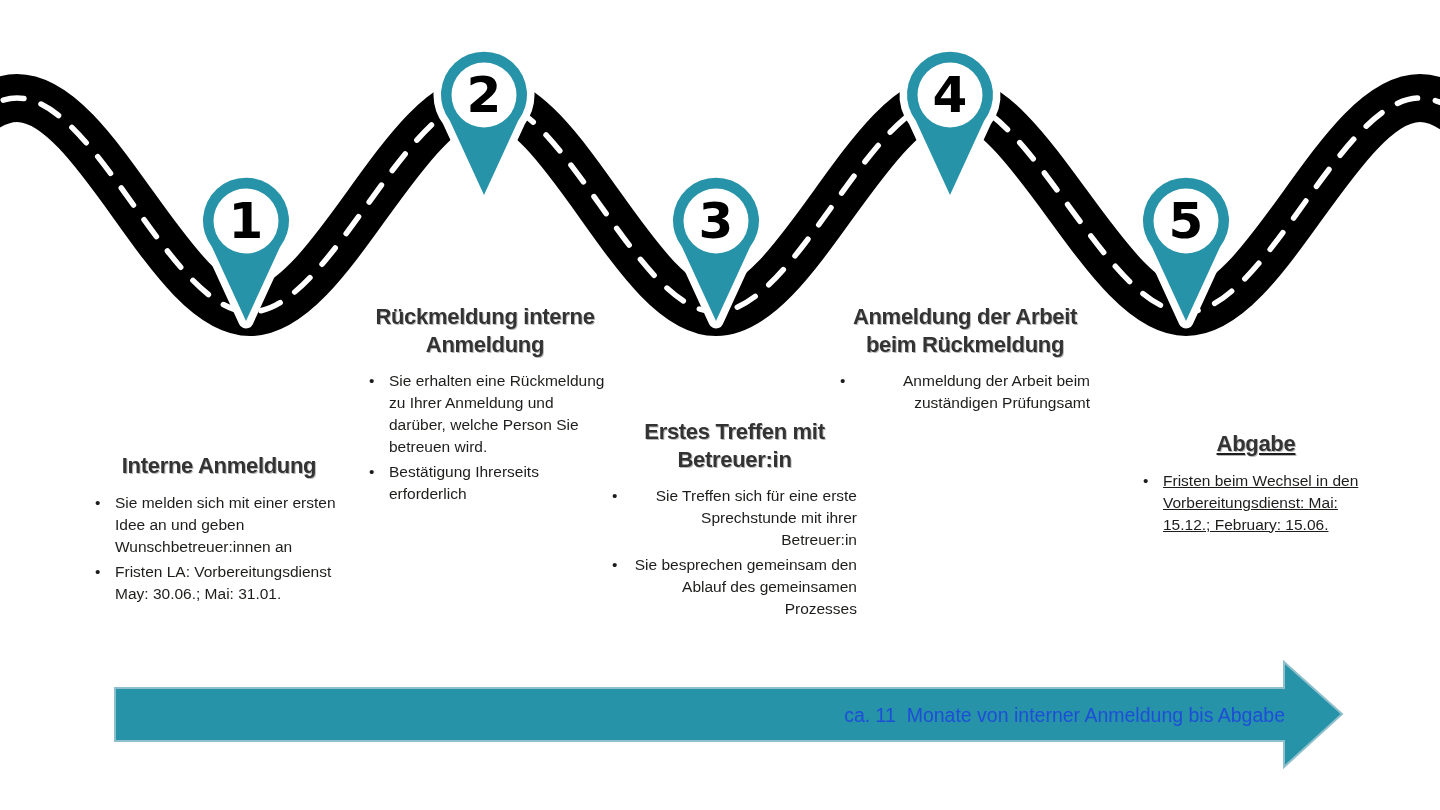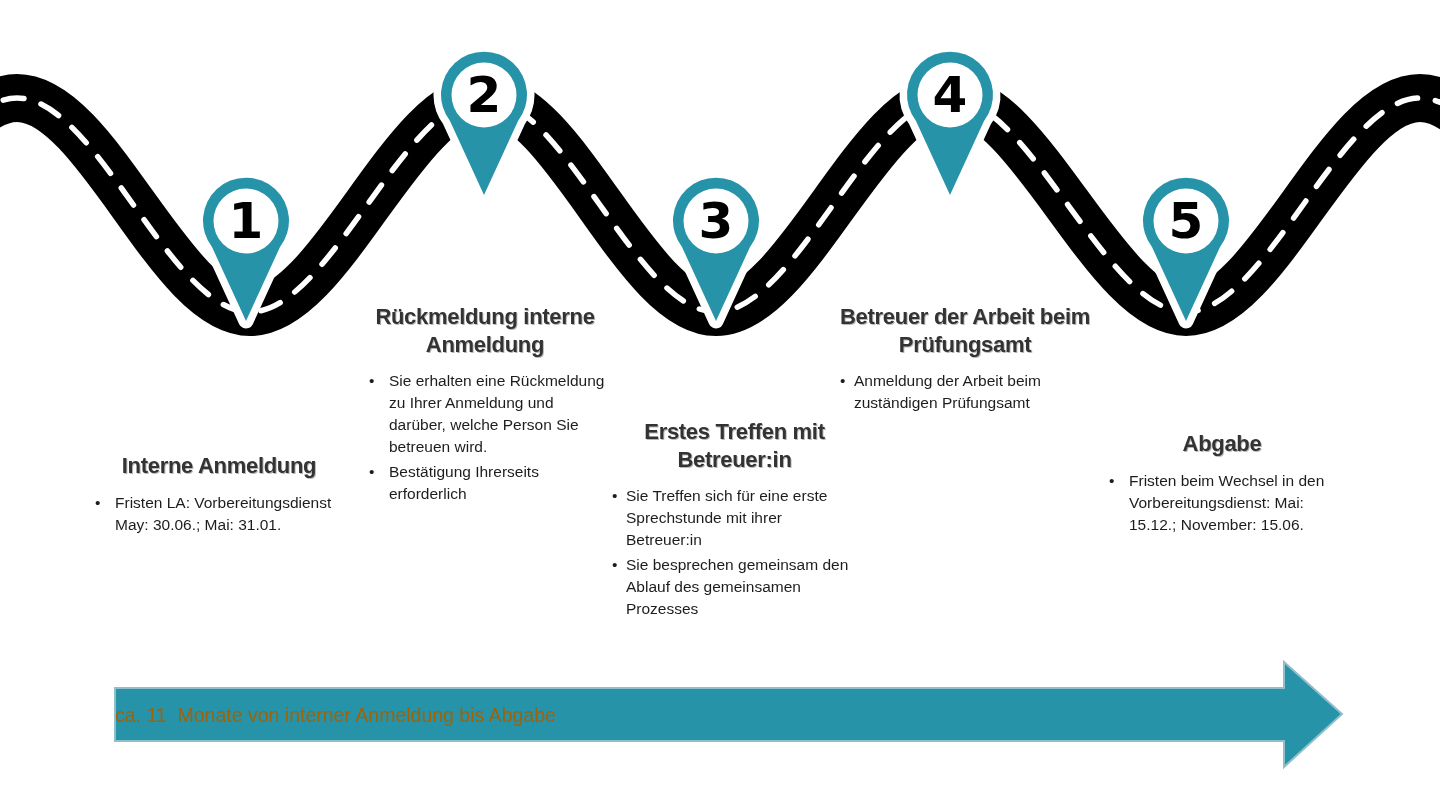--- a/index.html
+++ b/index.html
@@ -32,33 +32,33 @@
   .step-title {
     font-size: 22px; font-weight: 700; text-align: center;
     color: #333333; letter-spacing: -0.3px; line-height: 1.25;
     text-shadow: 1px 1px 0 rgba(0,0,0,0.28);
   }
   .bullets { list-style: none; margin: 12px 0 0 0; padding: 0;
              font-size: 15.5px; line-height: 22px; }
   .bullets li { position: relative; margin-bottom: 3px; }
   .indent-wide li { padding-left: 27px; }
   .indent-wide li::before { content: "\2022"; position: absolute; left: 7px; }
-  .indent-narrow li { padding-left: 14px; }
+  .indent-narrow li { padding-left: 14px; text-align: right; }
   .indent-narrow li::before { content: "\2022"; position: absolute; left: 0; }
 
   #step-1 { left: 88px;   top: 452px; width: 262px; }
   #step-2 { left: 362px;  top: 303px; width: 246px; }
   #step-3 { left: 612px;  top: 418px; width: 245px; }
   #step-4 { left: 840px;  top: 303px; width: 250px; }
-  #step-5 { left: 1102px; top: 430px; width: 240px; }
+  #step-5 { left: 1136px; top: 430px; width: 240px; text-decoration: underline; }
 
   .arrow-label {
     position: absolute; left: 115px; top: 701px; width: 1170px; height: 28px;
-    text-align: left; line-height: 28px;
-    color: #a16207; font-size: 19.5px; white-space: pre-wrap;
+    text-align: right; line-height: 28px;
+    color: #1d4ed8; font-size: 19.5px; white-space: pre-wrap;
   }
 </style>
 </head>
 <body>
 
 <div id="stage">
 
   <svg id="road-svg" viewBox="0 0 1440 810">
 
     <path class="road-asphalt" d="M -216,312 C -136,312 -63,98 17,98 C 97,98 170,312 250,312
@@ -104,20 +104,21 @@
       <circle class="pin-inner" cx="1186" cy="221" r="32.5"></circle>
       <text class="pin-num" x="1186" y="238">5</text>
     </g>
 
     <polygon class="timeline-arrow-shape" points="115,688 1284,688 1284,662 1342,714 1284,767 1284,741 115,741"></polygon>
   </svg>
 
   <div class="step" id="step-1">
     <div class="step-title">Interne Anmeldung</div>
     <ul class="bullets indent-wide">
+        <li>Sie melden sich mit einer ersten Idee an und geben Wunschbetreuer:innen an</li>
         <li>Fristen LA: Vorbereitungsdienst May: 30.06.; Mai: 31.01.</li>
       </ul>
   </div>
 
   <div class="step" id="step-2">
     <div class="step-title">Rückmeldung interne Anmeldung</div>
     <ul class="bullets indent-wide">
         <li>Sie erhalten eine Rückmeldung zu Ihrer Anmeldung und darüber, welche Person Sie betreuen wird.</li>
         <li>Bestätigung Ihrerseits erforderlich</li>
       </ul>
@@ -125,28 +126,28 @@
 
   <div class="step" id="step-3">
     <div class="step-title">Erstes Treffen mit Betreuer:in</div>
     <ul class="bullets indent-narrow">
         <li>Sie Treffen sich für eine erste Sprechstunde mit ihrer Betreuer:in</li>
         <li>Sie besprechen gemeinsam den Ablauf des gemeinsamen Prozesses</li>
       </ul>
   </div>
 
   <div class="step" id="step-4">
-    <div class="step-title">Betreuer der Arbeit beim Prüfungsamt</div>
+    <div class="step-title">Anmeldung der Arbeit beim Rückmeldung</div>
     <ul class="bullets indent-narrow">
         <li>Anmeldung der Arbeit beim zuständigen Prüfungsamt</li>
       </ul>
   </div>
 
   <div class="step" id="step-5">
     <div class="step-title">Abgabe</div>
     <ul class="bullets indent-wide">
-        <li>Fristen beim Wechsel in den Vorbereitungsdienst: Mai: 15.12.; November: 15.06.</li>
+        <li>Fristen beim Wechsel in den Vorbereitungsdienst: Mai: 15.12.; February: 15.06.</li>
       </ul>
   </div>
 
   <div class="arrow-label">ca. 11  Monate von interner Anmeldung bis Abgabe</div>
 
 </div>
 
 </body></html>

